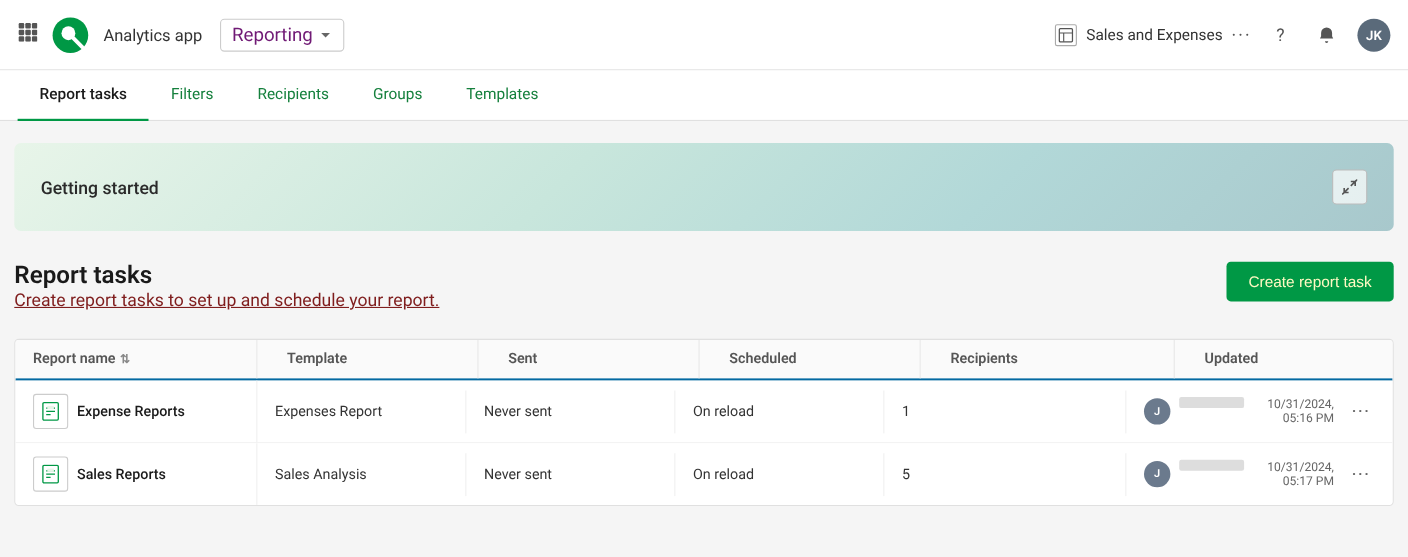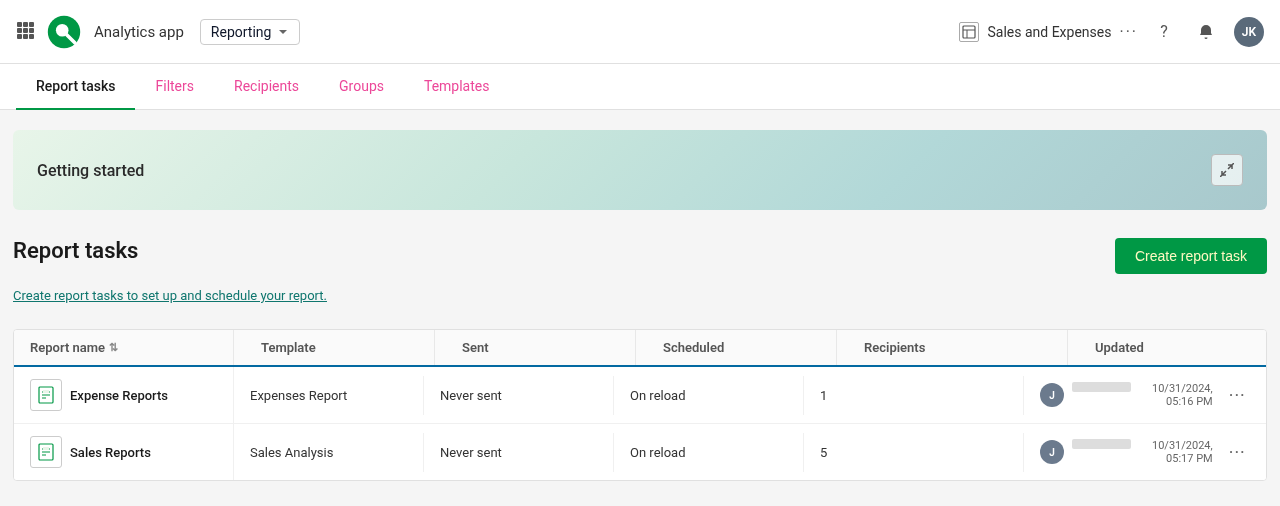--- a/index.html
+++ b/index.html
@@ -11,37 +11,37 @@
       padding: 0 16px; border-bottom: 1px solid #e0e0e0; gap: 12px;
     }
     .navbar-left { display: flex; align-items: center; gap: 12px; flex: 1; }
     .grid-icon { color: #555; cursor: pointer; font-size: 18px; }
     .qlik-logo { display: flex; align-items: center; }
     .qlik-logo svg { width: 36px; height: 36px; }
     .app-name { font-size: 15px; color: #333; font-weight: 400; margin-right: 4px; }
     .reporting-dropdown {
       display: flex; align-items: center; gap: 6px;
       border: 1px solid #ccc; border-radius: 4px;
-      padding: 4px 10px; cursor: pointer; background: #fff; font-size: 14px; color: #0f172a;
+      padding: 4px 10px; cursor: pointer; background: #fff; font-size: 17px; color: #701a75;
     }
     .reporting-dropdown svg { color: #666; }
     .navbar-center { display: flex; align-items: center; gap: 8px; color: #333; font-size: 14px; }
     .app-icon { width: 20px; height: 20px; border: 1px solid #aaa; border-radius: 2px; display: flex; align-items: center; justify-content: center; }
     .nav-more { color: #555; cursor: pointer; letter-spacing: 2px; font-size: 16px; }
     .navbar-right { display: flex; align-items: center; gap: 14px; }
     .nav-icon-btn { width: 28px; height: 28px; border-radius: 50%; display: flex; align-items: center; justify-content: center; cursor: pointer; color: #555; font-size: 16px; }
     .avatar { width: 30px; height: 30px; border-radius: 50%; background: #5a6a7a; color: #fff; display: flex; align-items: center; justify-content: center; font-size: 12px; font-weight: 600; cursor: pointer; }
 
     
     .tabs {
       display: flex; background: #fff; border-bottom: 1px solid #e0e0e0;
       padding: 0 16px; gap: 0;
     }
     .tab {
-      padding: 14px 20px; cursor: pointer; font-size: 14px; color: #ec4899;
+      padding: 14px 20px; cursor: pointer; font-size: 14px; color: #15803d;
       border-bottom: 2px solid transparent; margin-bottom: -1px; white-space: nowrap;
     }
     .tab.active { color: #1a1a1a; border-bottom: 2px solid #009845; font-weight: 500; }
 
     
     .main { padding: 20px 13px; }
 
     
     .getting-started-banner {
       background: linear-gradient(135deg, #e8f5e9 0%, #c8e6dc 40%, #b2d8d8 70%, #a8c8cc 100%);
@@ -52,21 +52,21 @@
     .getting-started-text { font-size: 16px; font-weight: 500; color: #2a2a2a; }
     .expand-btn { width: 32px; height: 32px; border: 1px solid #bbb; border-radius: 4px; background: rgba(255,255,255,0.7); display: flex; align-items: center; justify-content: center; cursor: pointer; color: #555; }
 
     
     .section-header { display: flex; align-items: flex-start; justify-content: space-between; margin-bottom: 6px; }
     .section-title { font-size: 22px; font-weight: 600; color: #1a1a1a; }
     .create-btn {
       background: #009845; color: #fef9c3; border: none; border-radius: 4px;
       padding: 10px 20px; font-size: 14px; font-weight: 400; cursor: pointer;
     }
-    .section-subtitle { font-size: 13px; color: #0f766e; margin-bottom: 20px; text-decoration: underline; cursor: pointer; margin-top: 25px; }
+    .section-subtitle { font-size: 16px; color: #7f1d1d; margin-bottom: 20px; text-decoration: underline; cursor: pointer; }
 
     
     .report-table { width: 100%; background: #fff; border-radius: 4px; overflow: hidden; border: 1px solid #e0e0e0; }
     .table-header { display: grid; grid-template-columns: 220px 190px 190px 190px 220px 1fr; border-bottom: 2px solid #0369a1; background: #fafafa; gap: 11px; }
     .th {
       padding: 10px 16px; font-size: 13px; font-weight: 600; color: #555;
       border-right: 1px solid #e8e8e8; display: flex; align-items: center; gap: 4px;
     }
     .th:last-child { border-right: none; }
     .sort-icon { font-size: 11px; color: #888; }

